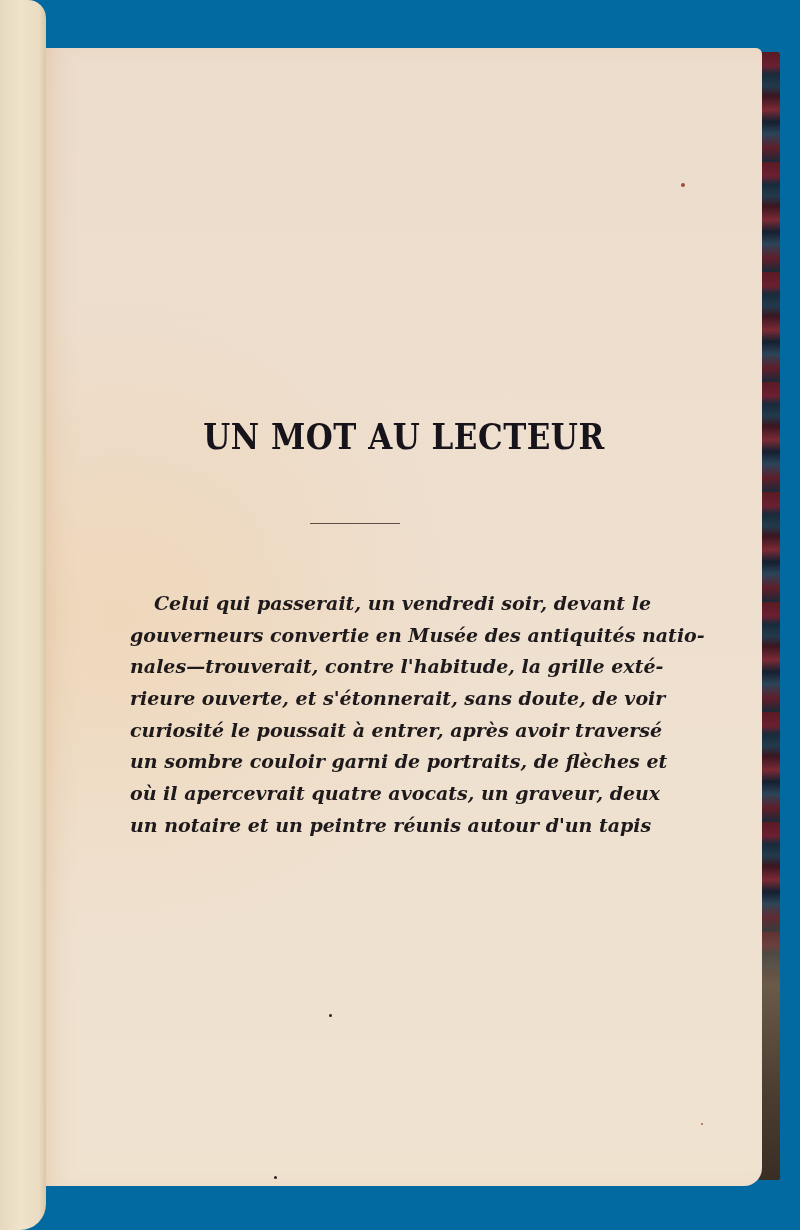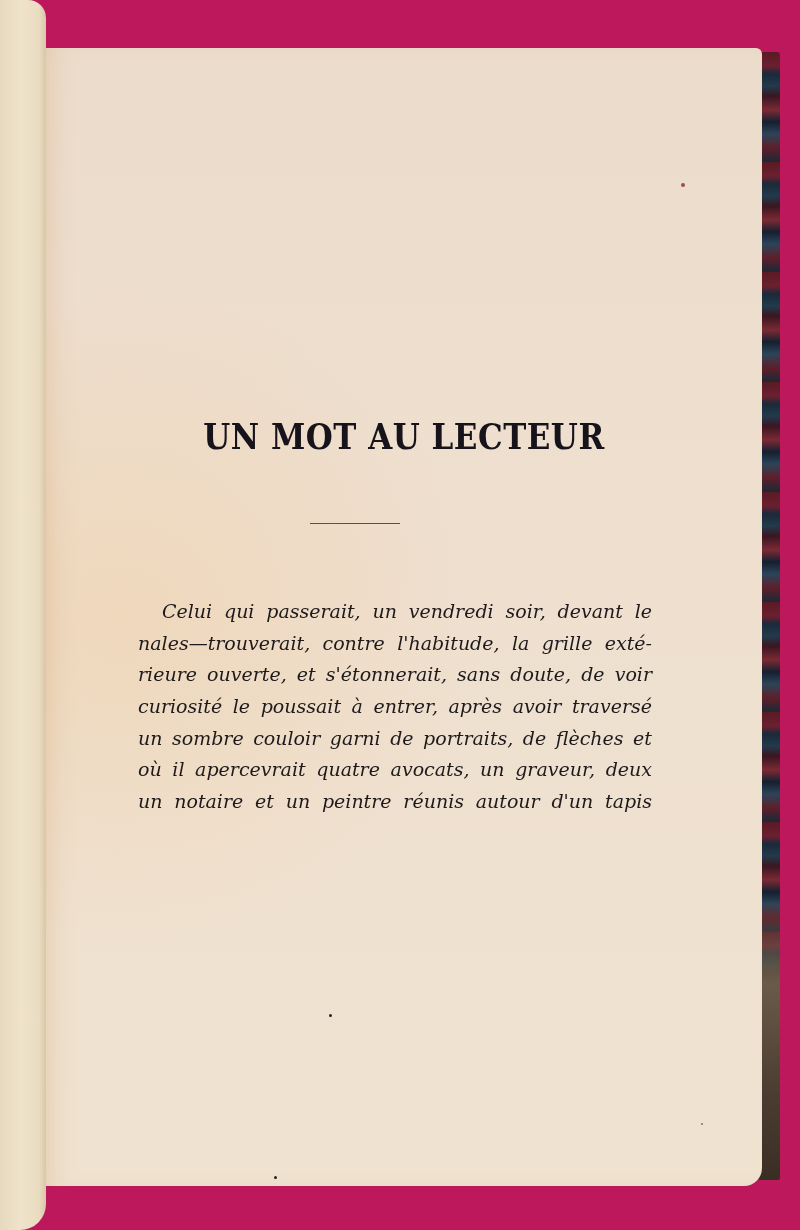--- a/index.html
+++ b/index.html
@@ -7,21 +7,21 @@
       padding: 0;
       width: 800px;
       height: 1230px;
       overflow: hidden;
       background: #000000;
     }
     .scene {
       position: relative;
       width: 800px;
       height: 1230px;
-      background: #be185d;
+      background: #0369a1;
     }
     
     .left-page-edge {
       position: absolute;
       left: 0;
       top: 0;
       width: 46px;
       height: 1230px;
       background: linear-gradient(90deg, #e6d9c0 0%, #efe3cb 45%, #eadcc1 85%, #d8c7a8 100%);
       border-top-right-radius: 18px;
@@ -87,27 +87,28 @@
       top: 475px;
       width: 90px;
       height: 1px;
       background: #5c5048;
     }
     .body-text {
       position: absolute;
       left: 84px;
       top: 540px;
       width: 514px;
-      margin: 8px;
+      margin: 0;
       font-family: "DejaVu Serif", serif;
       font-style: italic;
       font-size: 19px;
       line-height: 31.7px;
       color: #1e1a1c;
       text-align: justify;
+      font-weight: bold;
     }
     .body-text .line {
       display: block;
       text-align: justify;
       text-align-last: justify;
       white-space: nowrap;
       height: 31.7px;
       overflow: visible;
     }
     .body-text .line.indent {
@@ -131,20 +132,21 @@
 <div class="scene">
   <div class="left-page-edge"></div>
   <div class="marbled-edge"></div>
 
   <div class="page">
     <h1 class="title">UN MOT AU LECTEUR</h1>
     <div class="rule"></div>
 
     <p class="body-text">
       <span class="line indent">Celui qui passerait, un vendredi soir, devant le</span>
+      <span class="line">gouverneurs convertie en Musée des antiquités natio-</span>
       <span class="line">nales—trouverait, contre l'habitude, la grille exté-</span>
       <span class="line">rieure ouverte, et s'étonnerait, sans doute, de voir</span>
       <span class="line">curiosité le poussait à entrer, après avoir traversé</span>
       <span class="line">un sombre couloir garni de portraits, de flèches et</span>
       <span class="line">où il apercevrait quatre avocats, un graveur, deux</span>
       <span class="line">un notaire et un peintre réunis autour d'un tapis</span>
     </p>
 
     <div class="speck s1"></div>
     <div class="speck s2"></div>

